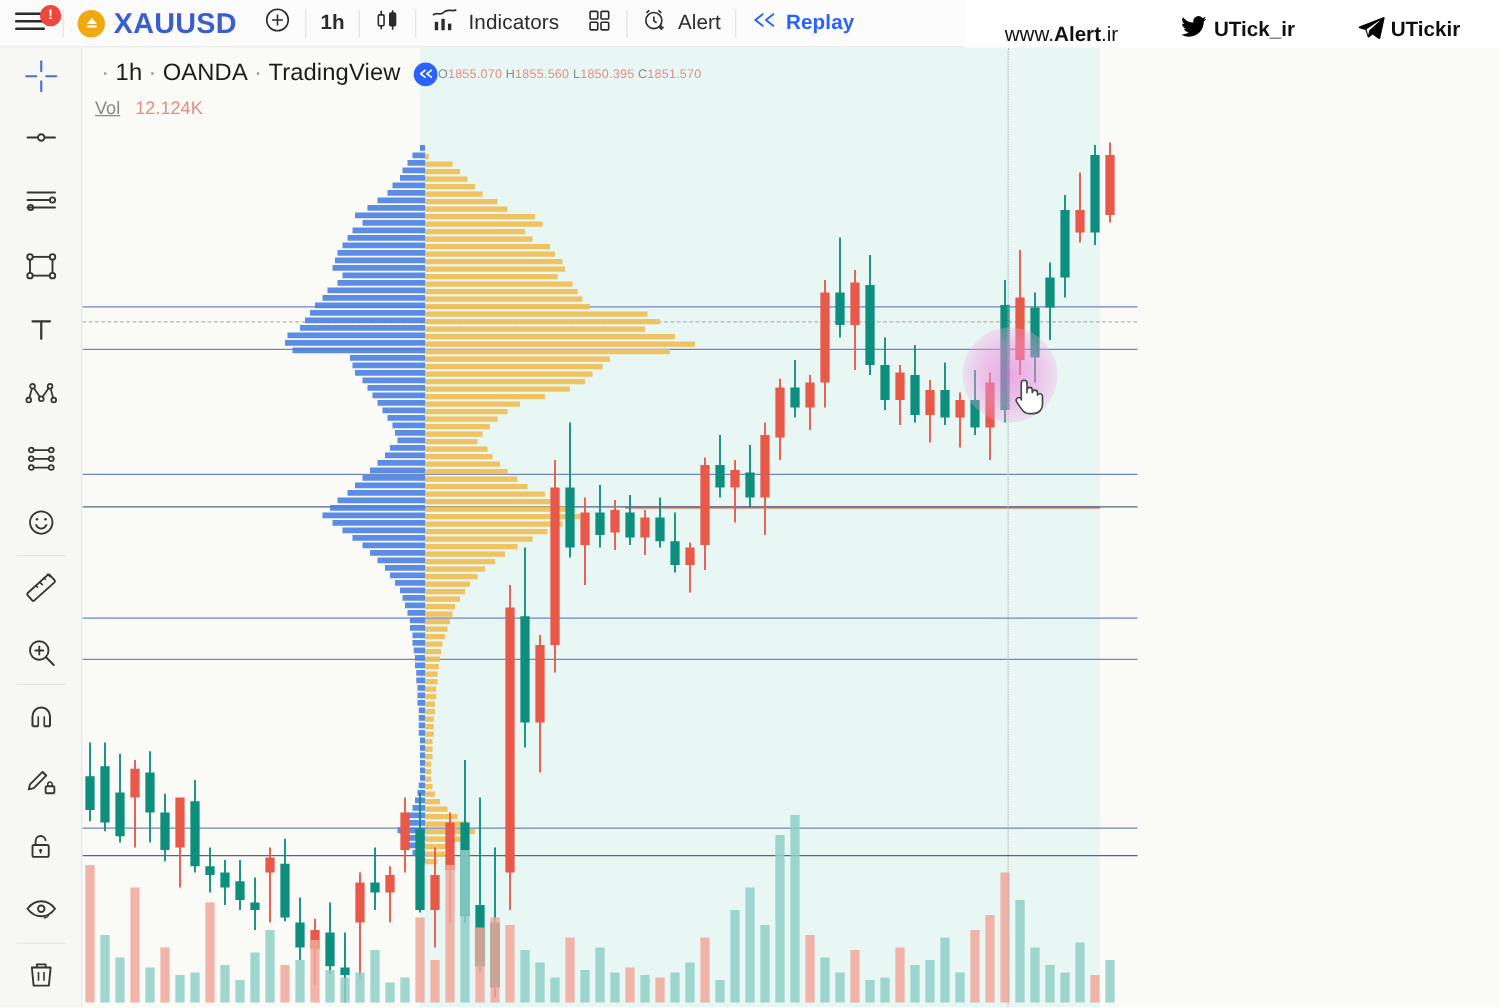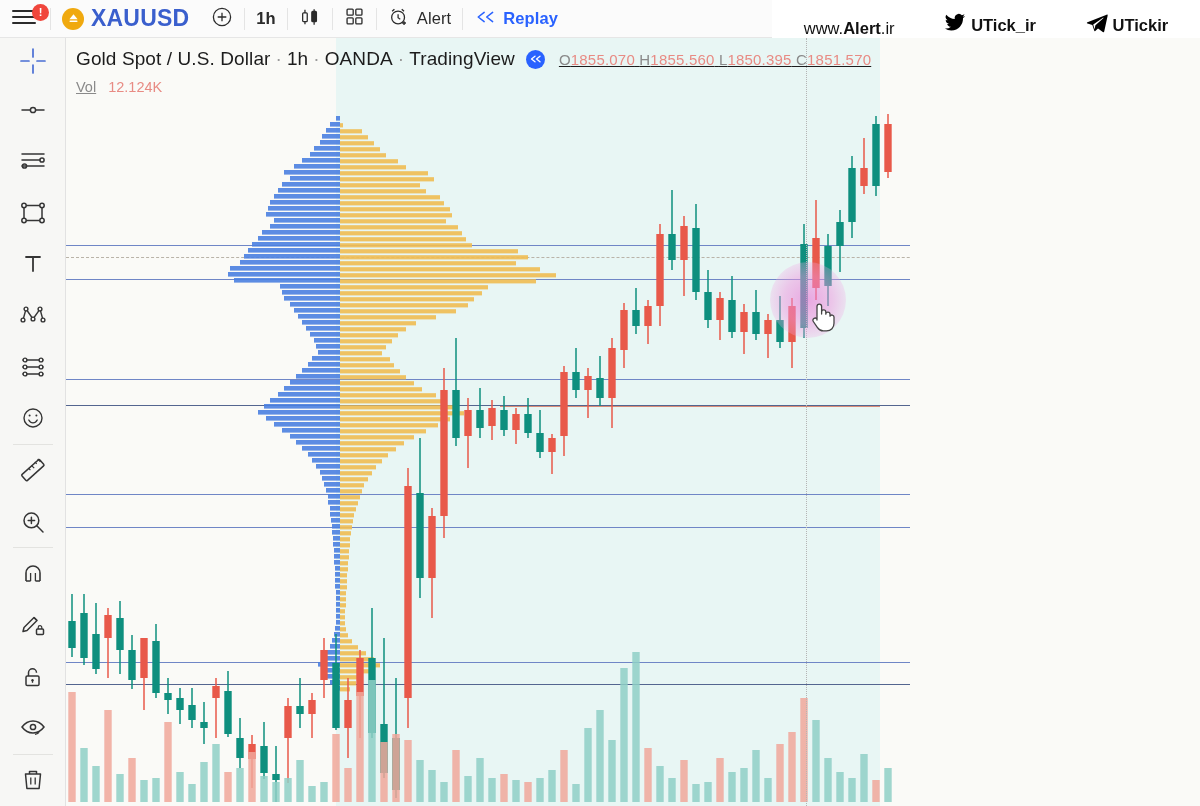--- a/index.html
+++ b/index.html
@@ -59,21 +59,21 @@
            background:#fafaf7; overflow:hidden; }
 
   
   #legend { position:absolute; left:10px; top:10px; z-index:40; pointer-events:none; }
   #legend .l1 { font-size:19px; color:#1c1c1c; display:flex; align-items:center;
                 white-space:nowrap; letter-spacing:.1px; }
   #legend .l1 .sep { color:#9a9a9a; margin:0 5px; }
   .replay-badge { width:19px; height:19px; border-radius:50%; background:#2962ff;
                   display:inline-flex; align-items:center; justify-content:center;
                   margin-left:11px; }
-  #ohlc { margin-left:14px; font-size:15px; letter-spacing:.2px; white-space:nowrap;text-decoration:underline; }
+  #ohlc { font-size:10px; letter-spacing:.2px; white-space:nowrap; }
   #ohlc .k { color:#8a8a8a; }
   #ohlc .v { color:#e88b84; }
   #legend .l2 { margin-top:9px; font-size:14.5px; }
   #legend .l2 .k { color:#8a8a8a;text-decoration:underline; }
   #legend .l2 .v { color:#e88b84; margin-left:8px; }
 
   
   #session-region { position:absolute; top:0; height:768px;
                     background:#e4f4f3; opacity:.85; }
 
@@ -154,20 +154,31 @@
           <rect x="4" y="7.5" width="5" height="9.5" rx="1"></rect>
             <path d="M6.5 4v3.5M6.5 17v3"></path>
           <rect x="14" y="6" width="5" height="11" rx="1" fill="#2b2b2b"></rect>
             <path d="M16.5 3.5v2.5M16.5 17v3.5"></path>
         </svg>
       </span>
     </div>
 
     <div class="tb-sep"></div>
 
+    <div class="tb-item">
+      <span style="margin-right:8px;">
+        <svg width="23" height="23" viewBox="0 0 24 24" fill="none" stroke="#2b2b2b" stroke-width="1.5">
+          <path d="M2.5 7.5c3 -3.5 6 1 9 -2.5s7 0 10.5 -2" stroke-width="1.4"></path>
+          <rect x="4" y="13" width="2.8" height="7" fill="#2b2b2b" stroke="none"></rect>
+          <rect x="9.5" y="10.5" width="2.8" height="9.5" fill="#2b2b2b" stroke="none"></rect>
+          <rect x="15" y="14.5" width="2.8" height="5.5" fill="#2b2b2b" stroke="none"></rect>
+        </svg>
+      </span>
+      <span class="tb-label">Indicators</span>
+    </div>
 
     <div class="tb-item">
       <span>
         <svg width="21" height="21" viewBox="0 0 24 24" fill="none" stroke="#2b2b2b" stroke-width="1.5">
           <rect x="3.5" y="3.5" width="7" height="7" rx="1"></rect>
             <rect x="13.5" y="3.5" width="7" height="7" rx="1"></rect>
           <rect x="3.5" y="13.5" width="7" height="7" rx="1"></rect>
             <rect x="13.5" y="13.5" width="7" height="7" rx="1"></rect>
         </svg>
       </span>
@@ -788,21 +799,20 @@
     <div id="halo" style="left: 704px; top: 224px; height: 76px; width: 76px;"></div>
 
     <div id="cursor" style="left: 742px; top: 262px;">
       <svg width="30" height="36" viewBox="0 0 30 36">
         <path d="M9 20V6.5a2.3 2.3 0 0 1 4.6 0v7.6V12a2.1 2.1 0 0 1 4.2 0v2.2a2.1 2.1 0 0 1 4.2 0v2a2.1 2.1 0 0 1 4 .9v6.2c0 4.3-2.9 7.6-7.5 7.6h-3.2c-3 0-4.4-1.3-6-3.6l-4-5.8c-.8-1.2-.4-2.6.8-3.2 1-.5 2.2-.2 2.9.8z" fill="#fff" stroke="#444" stroke-width="1.3" stroke-linejoin="round"></path>
       </svg>
     </div>
 
     <div id="legend">
       <div class="l1">
-        <span>Gold Spot / U.S. Dollar</span>
         <span class="sep">·</span>
         <span>1h</span>
         <span class="sep">·</span>
         <span>OANDA</span>
         <span class="sep">·</span>
         <span>TradingView</span>
 
         <span class="replay-badge">
           <svg width="13" height="10" viewBox="0 0 26 18" fill="none" stroke="#fff" stroke-width="2.6" stroke-linecap="round" stroke-linejoin="round">
             <path d="M12 3.5 5 9l7 5.5"></path>

